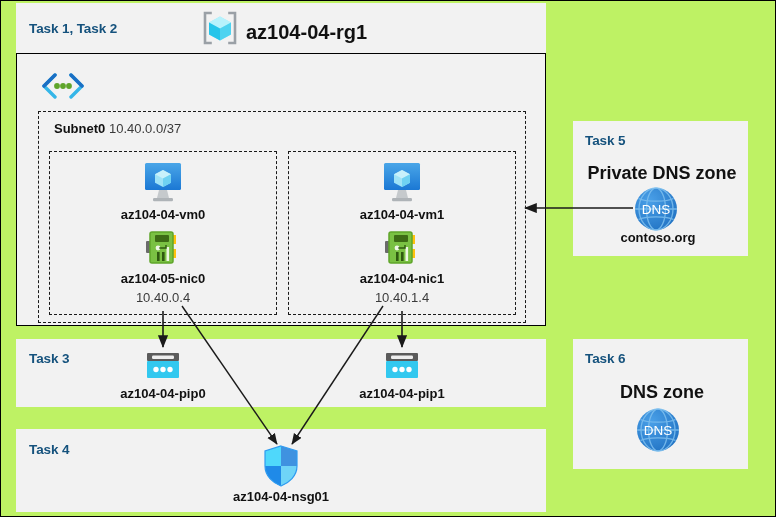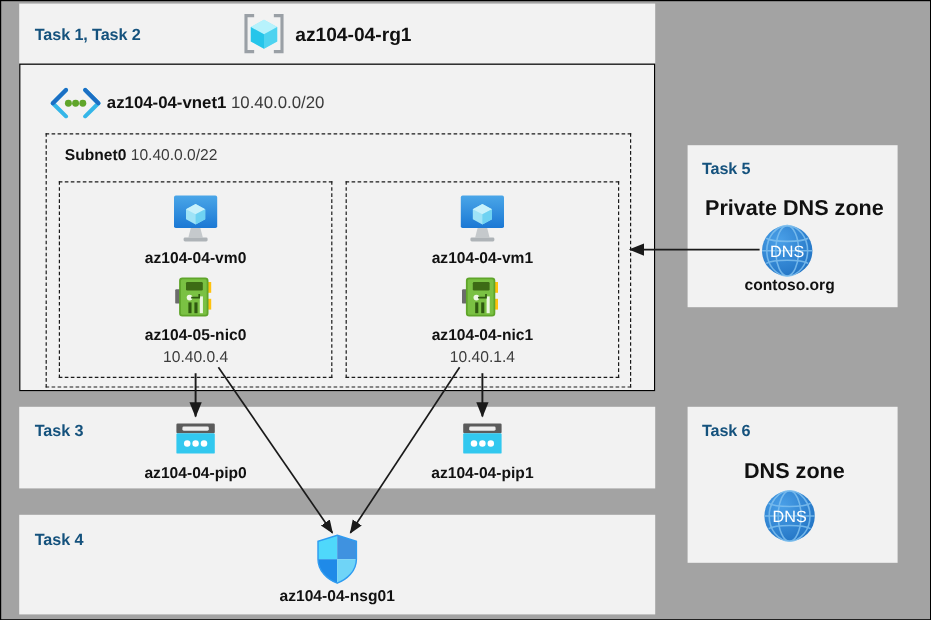--- a/index.html
+++ b/index.html
@@ -4,21 +4,21 @@
 <style>
   html, body {
     margin: 0;
     padding: 0;
     background: #ffffff;
   }
   #canvas {
     position: relative;
     width: 776px;
     height: 517px;
-    background: #a3a3a3;
+    background: #bef264;
     border: 1px solid #000000;
     box-sizing: border-box;
     font-family: "Liberation Sans", sans-serif;
     overflow: hidden;
   }
 
   
   .panel {
     position: absolute;
     background: #f2f2f2;
@@ -44,21 +44,21 @@
   
   .dashed {
     position: absolute;
     border: 1.6px dashed #1a1a1a;
     box-sizing: border-box;
   }
 
   
   .hdr-name {
     position: absolute;
-    font-size: 16px;
+    font-size: 20px;
     font-weight: bold;
     color: #111111;
     white-space: nowrap;
   }
   .vnet-title {
     position: absolute;
     font-size: 14px;
     white-space: nowrap;
     color: #3b3b3b;
   }
@@ -146,30 +146,26 @@
       <path d="M14,2 L3,13 L14,24" fill="none" stroke="#35b6e8" stroke-width="3.4" stroke-linecap="round" stroke-linejoin="round"></path>
       <path d="M30,2 L41,13 L30,24" fill="none" stroke="#35b6e8" stroke-width="3.4" stroke-linecap="round" stroke-linejoin="round"></path>
       <path d="M14,2 L3,13" stroke="#1b6fc4" stroke-width="3.4" stroke-linecap="round" fill="none"></path>
       <path d="M30,2 L41,13" stroke="#1b6fc4" stroke-width="3.4" stroke-linecap="round" fill="none"></path>
       <circle cx="16" cy="13" r="2.9" fill="#5fa52a"></circle>
       <circle cx="22" cy="13" r="2.9" fill="#5fa52a"></circle>
       <circle cx="28" cy="13" r="2.9" fill="#5fa52a"></circle>
     </svg>
   </div>
 
-  <div class="vnet-title" style="left:88px; top:76px;">
-    <b>az104-04-vnet1</b>
-    <span>10.40.0.0/20</span>
-  </div>
 
   <div class="dashed" style="left:37px; top:110px; width:488px; height:212px;"></div>
 
   <div class="subnet-title" style="left:53px; top:120px;">
     <b>Subnet0</b>
-    <span>10.40.0.0/22</span>
+    <span>10.40.0.0/37</span>
   </div>
   <div class="dashed" style="left:48px; top:150px; width:228px; height:164px;"></div>
 
   <div class="icon" style="left:162px; top:160px;">
     <svg width="46" height="42" viewBox="0 0 46 42">
       <defs>
         <linearGradient id="vmg0" x1="0" y1="0" x2="0" y2="1">
           <stop offset="0" stop-color="#4aa6e8"></stop>
             <stop offset="1" stop-color="#1b78d4"></stop>
         </linearGradient>

